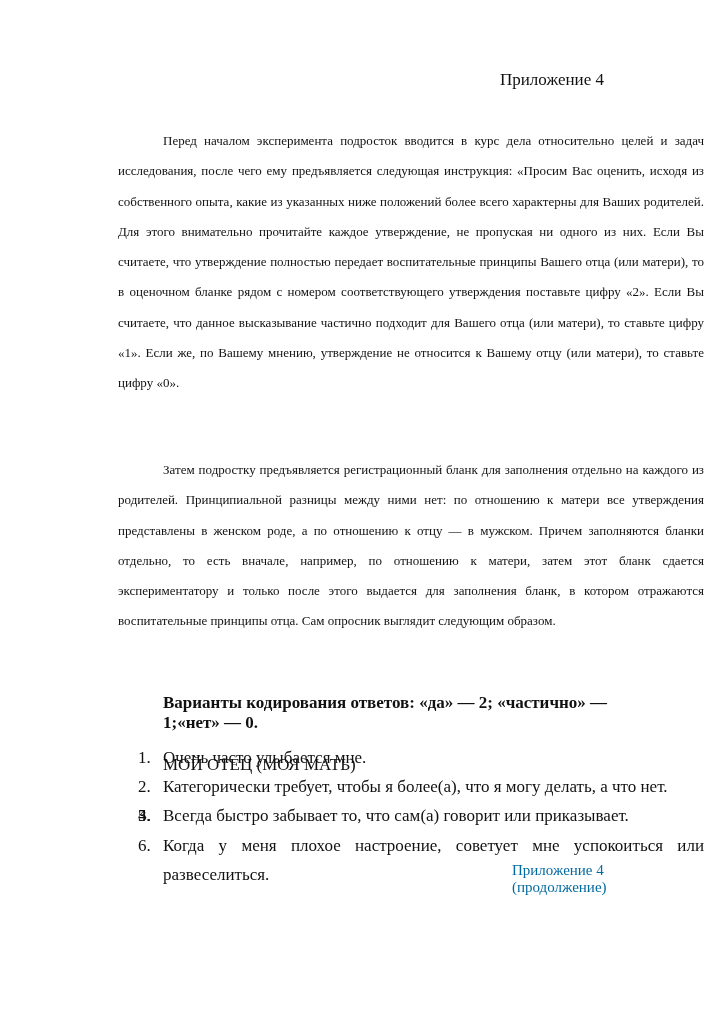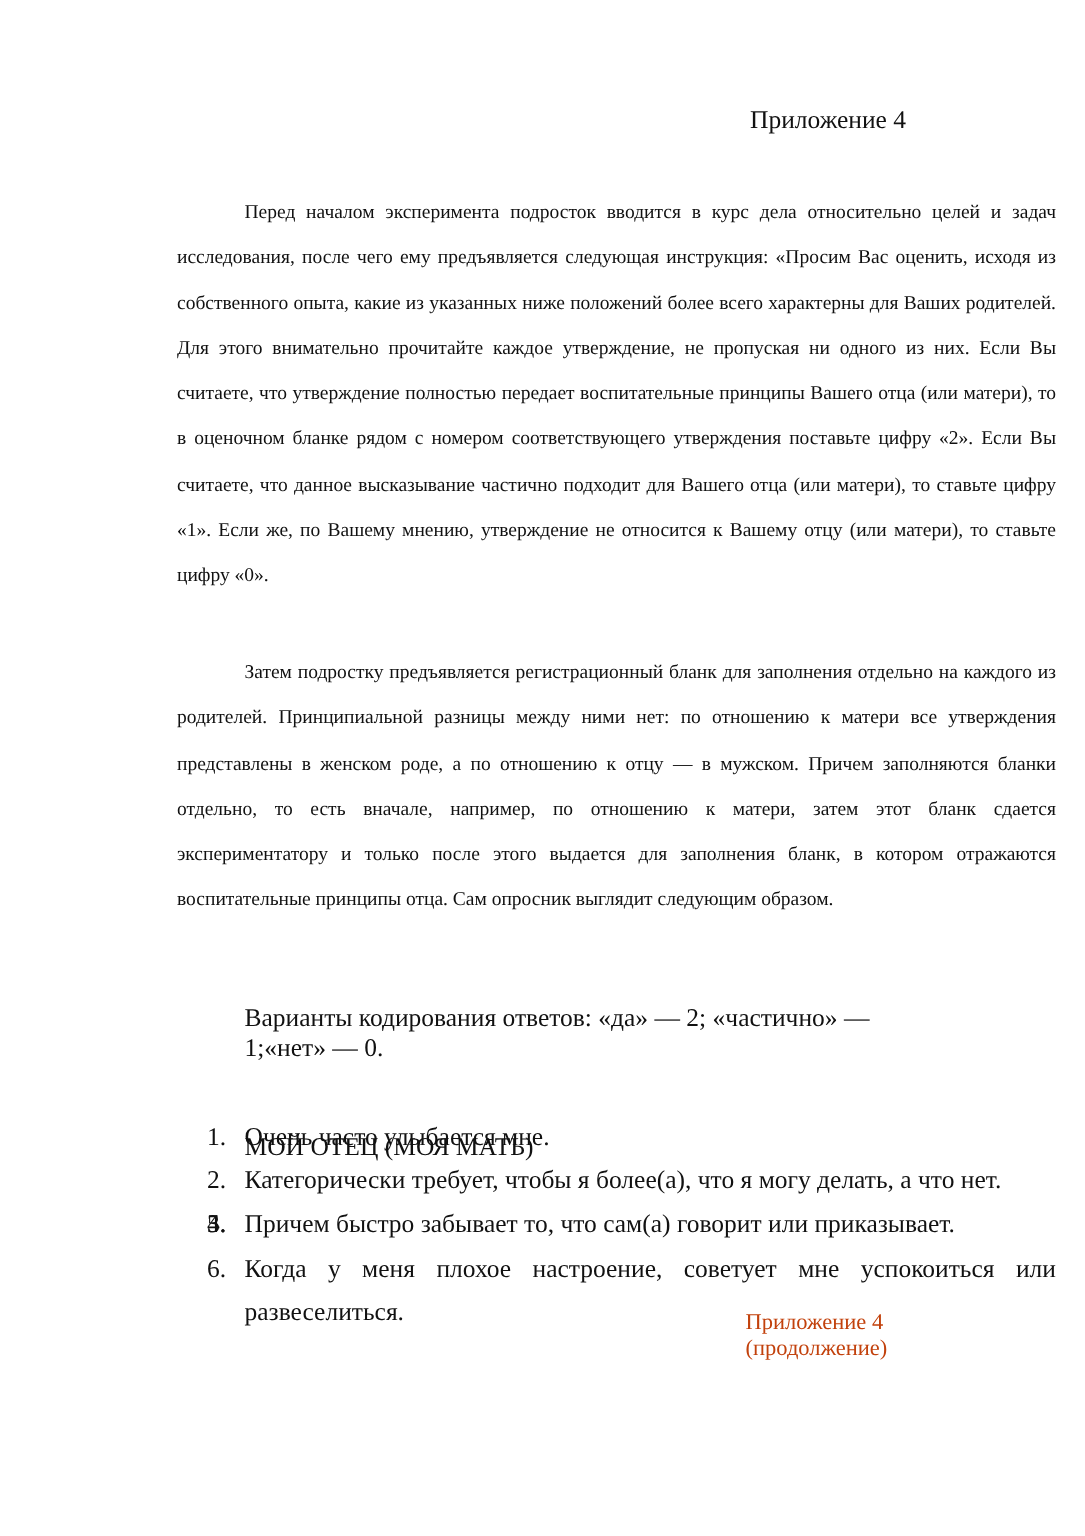--- a/index.html
+++ b/index.html
@@ -9,47 +9,47 @@
     }
     .page { position: absolute; left: 0; top: 0; width: 638px; height: 1024px; background: #fff; }
     .appendix-label {
       position: absolute; right: 34px; top: 70px; font-size: 17px;
     }
     .para {
       position: absolute; left: 118px; width: 586px; font-size: 13px;
       line-height: 30.3px; text-align: justify; text-indent: 45px;
     }
     .p1 { top: 126px; }
-    .p2 { top: 433px; }
+    .p2 { top: 455px; }
     .line-plain { position: absolute; left: 163px; font-size: 17px; }
-    .codes { top: 669px; }
+    .codes { top: 693px; font-weight: bold; }
     .heading { top: 714px; margin-top: 41px; }
     .list { position: absolute; left: 118px; top: 743px; width: 586px; margin: 0; padding: 0; list-style: none; }
     .list li { position: relative; font-size: 17px; line-height: 29.2px; padding-left: 45px; }
     .list li .num { position: absolute; left: 20px; top: 0; }
     .list li.justify { text-align: justify; text-align-last: left; }
     .overlay {
-      position: absolute; left: 497px; top: 862px; font-size: 15px; color: #c2410c; margin-top: 12px;
+      position: absolute; left: 512px; top: 862px; font-size: 15px; color: #0369a1;
     }
   </style>
 </head>
 <body>
 
 <div class="page">
   <div class="appendix-label">Приложение 4</div>
 
   <p class="para p1" style="margin:0">Перед началом эксперимента подросток вводится в курс дела относительно целей и задач исследования, после чего ему предъявляется следующая инструкция: «Просим Вас оценить, исходя из собственного опыта, какие из указанных ниже положений более всего характерны для Ваших родителей. Для этого внимательно прочитайте каждое утверждение, не пропуская ни одного из них. Если Вы считаете, что утверждение полностью передает воспитательные принципы Вашего отца (или матери), то в оценочном бланке рядом с номером соответствующего утверждения поставьте цифру «2». Если Вы считаете, что данное высказывание частично подходит для Вашего отца (или матери), то ставьте цифру «1». Если же, по Вашему мнению, утверждение не относится к Вашему отцу (или матери), то ставьте цифру «0».</p>
   <p class="para p2" style="margin:0">Затем подростку предъявляется регистрационный бланк для заполнения отдельно на каждого из родителей. Принципиальной разницы между ними нет: по отношению к матери все утверждения представлены в женском роде, а по отношению к отцу — в мужском. Причем заполняются бланки отдельно, то есть вначале, например, по отношению к матери, затем этот бланк сдается экспериментатору и только после этого выдается для заполнения бланк, в котором отражаются воспитательные принципы отца. Сам опросник выглядит следующим образом.</p>
 
   <div class="line-plain codes">Варианты кодирования ответов: «да» — 2; «частично» — 1;«нет» — 0.</div>
   <div class="line-plain heading">МОЙ ОТЕЦ (МОЯ МАТЬ)</div>
 
   <ol class="list">
     <li><span class="num">1.</span><span>Очень часто улыбается мне.</span></li>
     <li><span class="num">2.</span><span>Категорически требует, чтобы я более(а), что я могу делать, а что нет.</span></li>
     <li><span class="num">3.</span></li>
     <li><span class="num">4.</span></li>
-    <li><span class="num">5.</span><span>Причем быстро забывает то, что сам(а) говорит или приказывает.</span></li>
+    <li><span class="num">5.</span><span>Всегда быстро забывает то, что сам(а) говорит или приказывает.</span></li>
     <li class="justify"><span class="num">6.</span><span>Когда у меня плохое настроение, советует мне успокоиться или развеселиться.</span></li>
   </ol>
 
   <div class="overlay">Приложение 4 (продолжение)</div>
 </div>
 
 </body></html>

